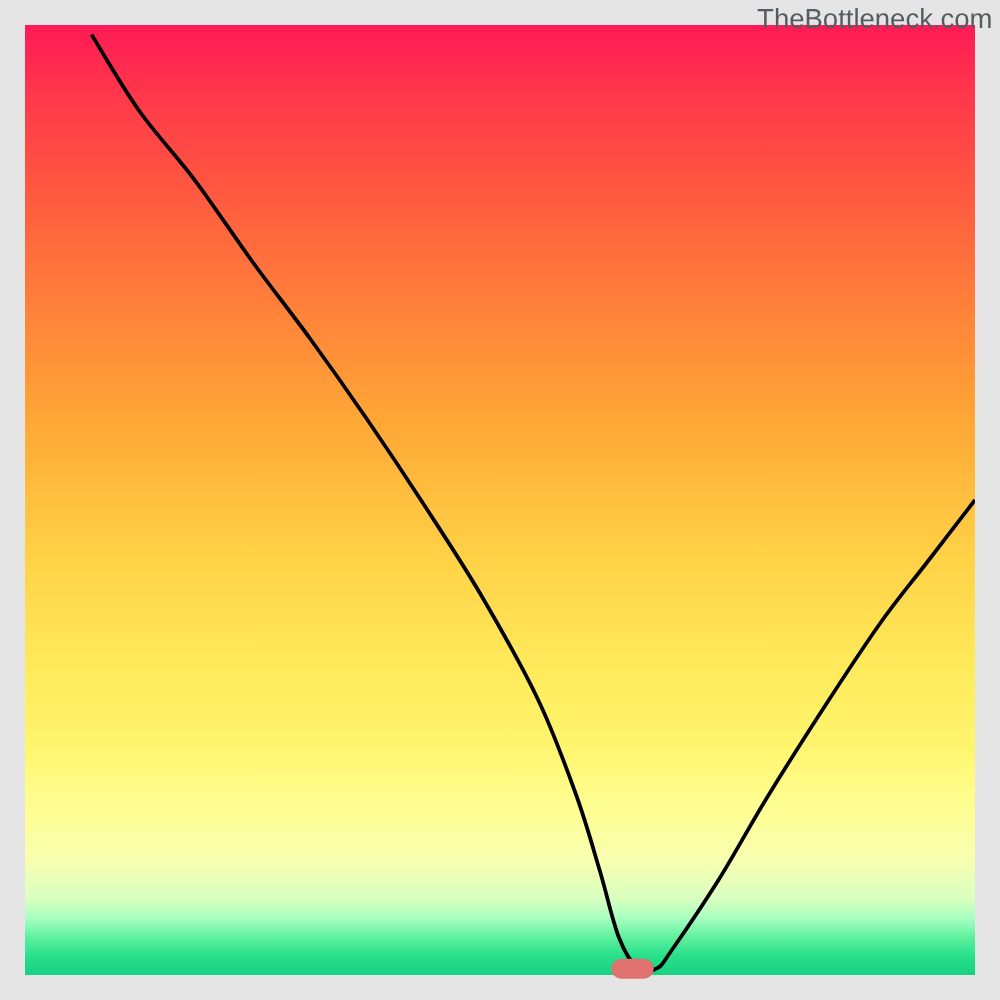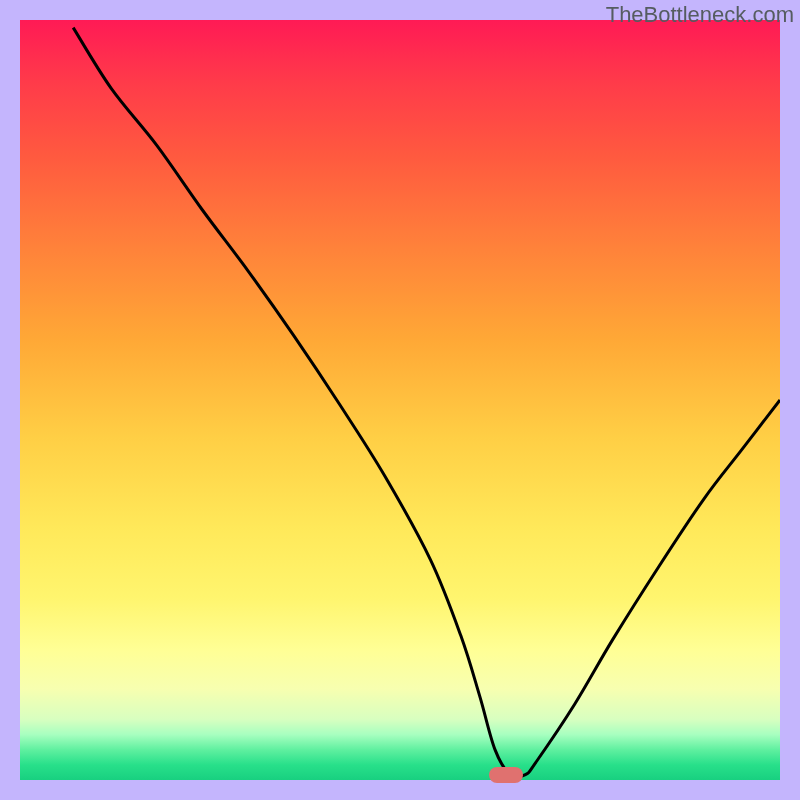--- a/index.html
+++ b/index.html
@@ -6,21 +6,21 @@
     margin: 0;
     padding: 0;
     width: 800px;
     height: 800px;
     overflow: hidden;
     font-family: Arial, Helvetica, sans-serif;
   }
   .frame {
     width: 800px;
     height: 800px;
-    background: #c4b5fd;
+    background: #e5e5e5;
     position: relative;
   }
   .inner {
     position: absolute;
     left: 20px;
     top: 20px;
     width: 760px;
     height: 760px;
     
     background: linear-gradient(

